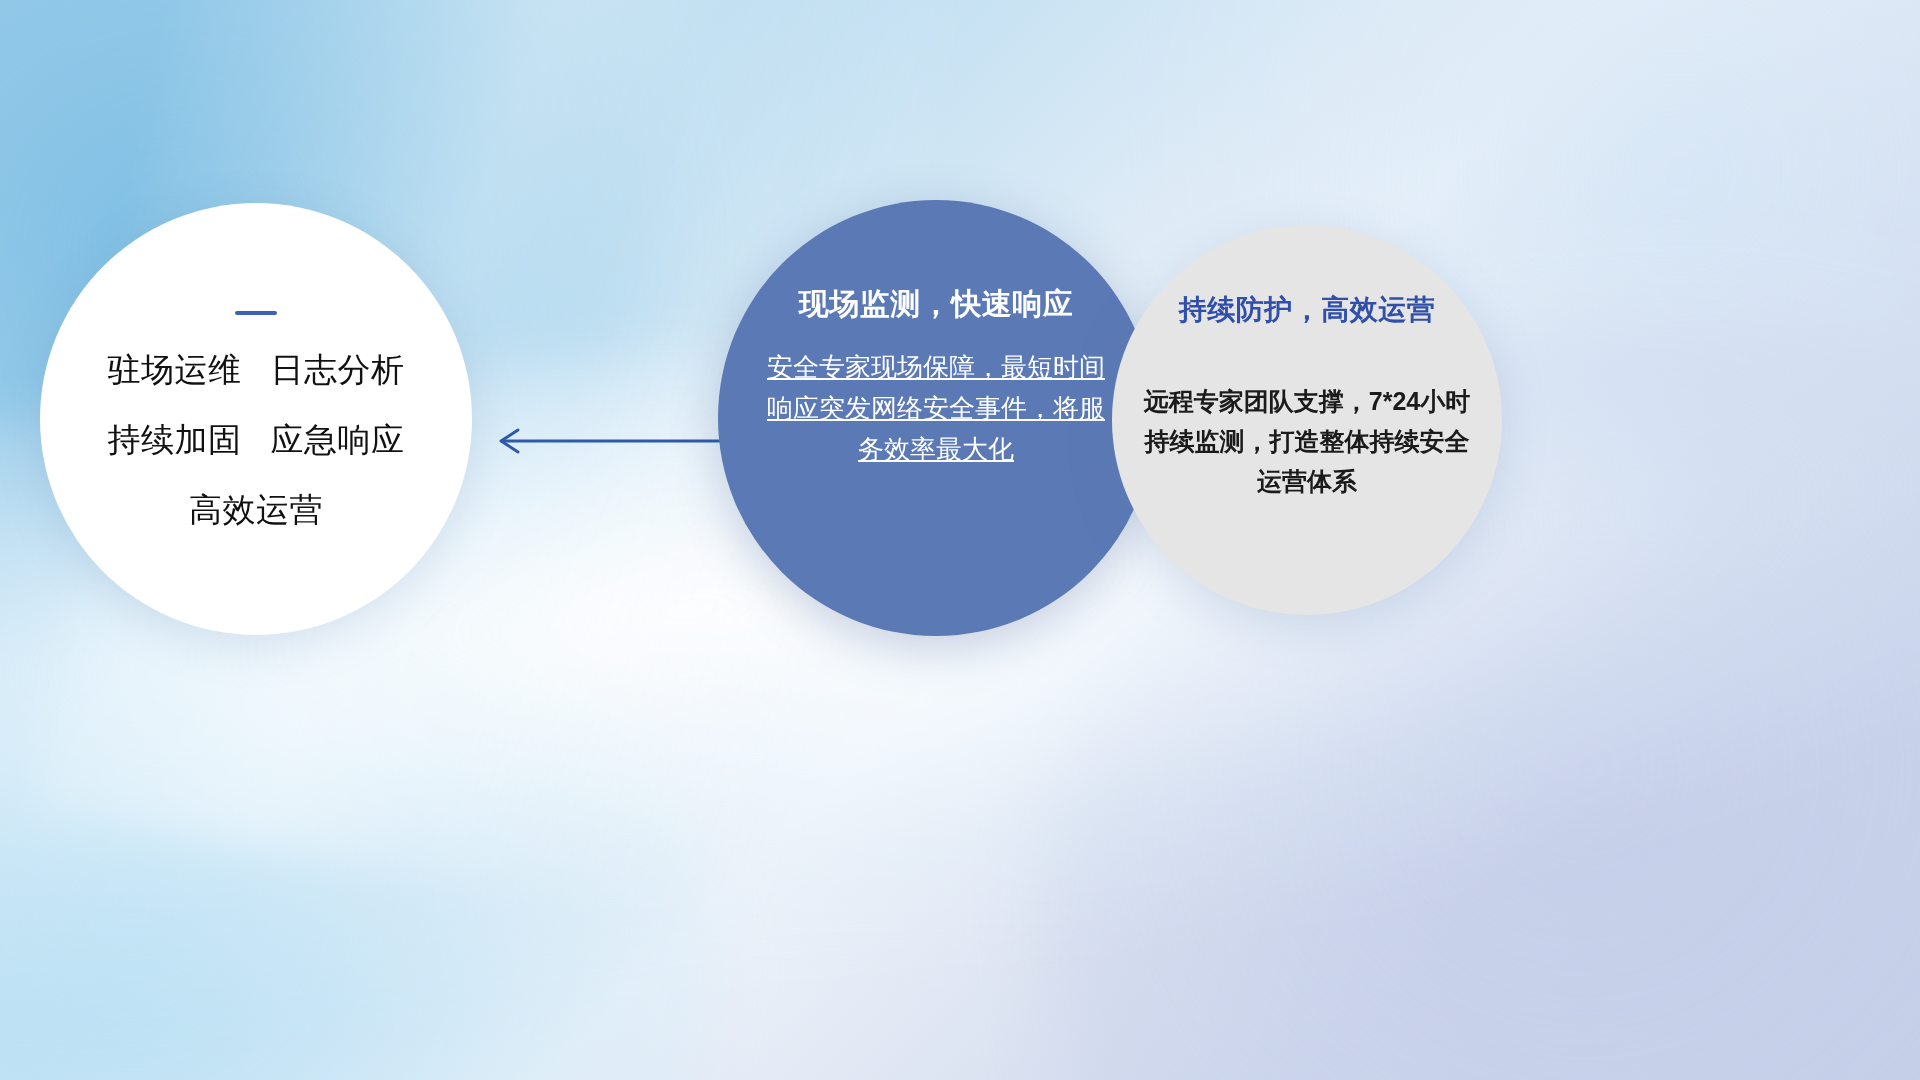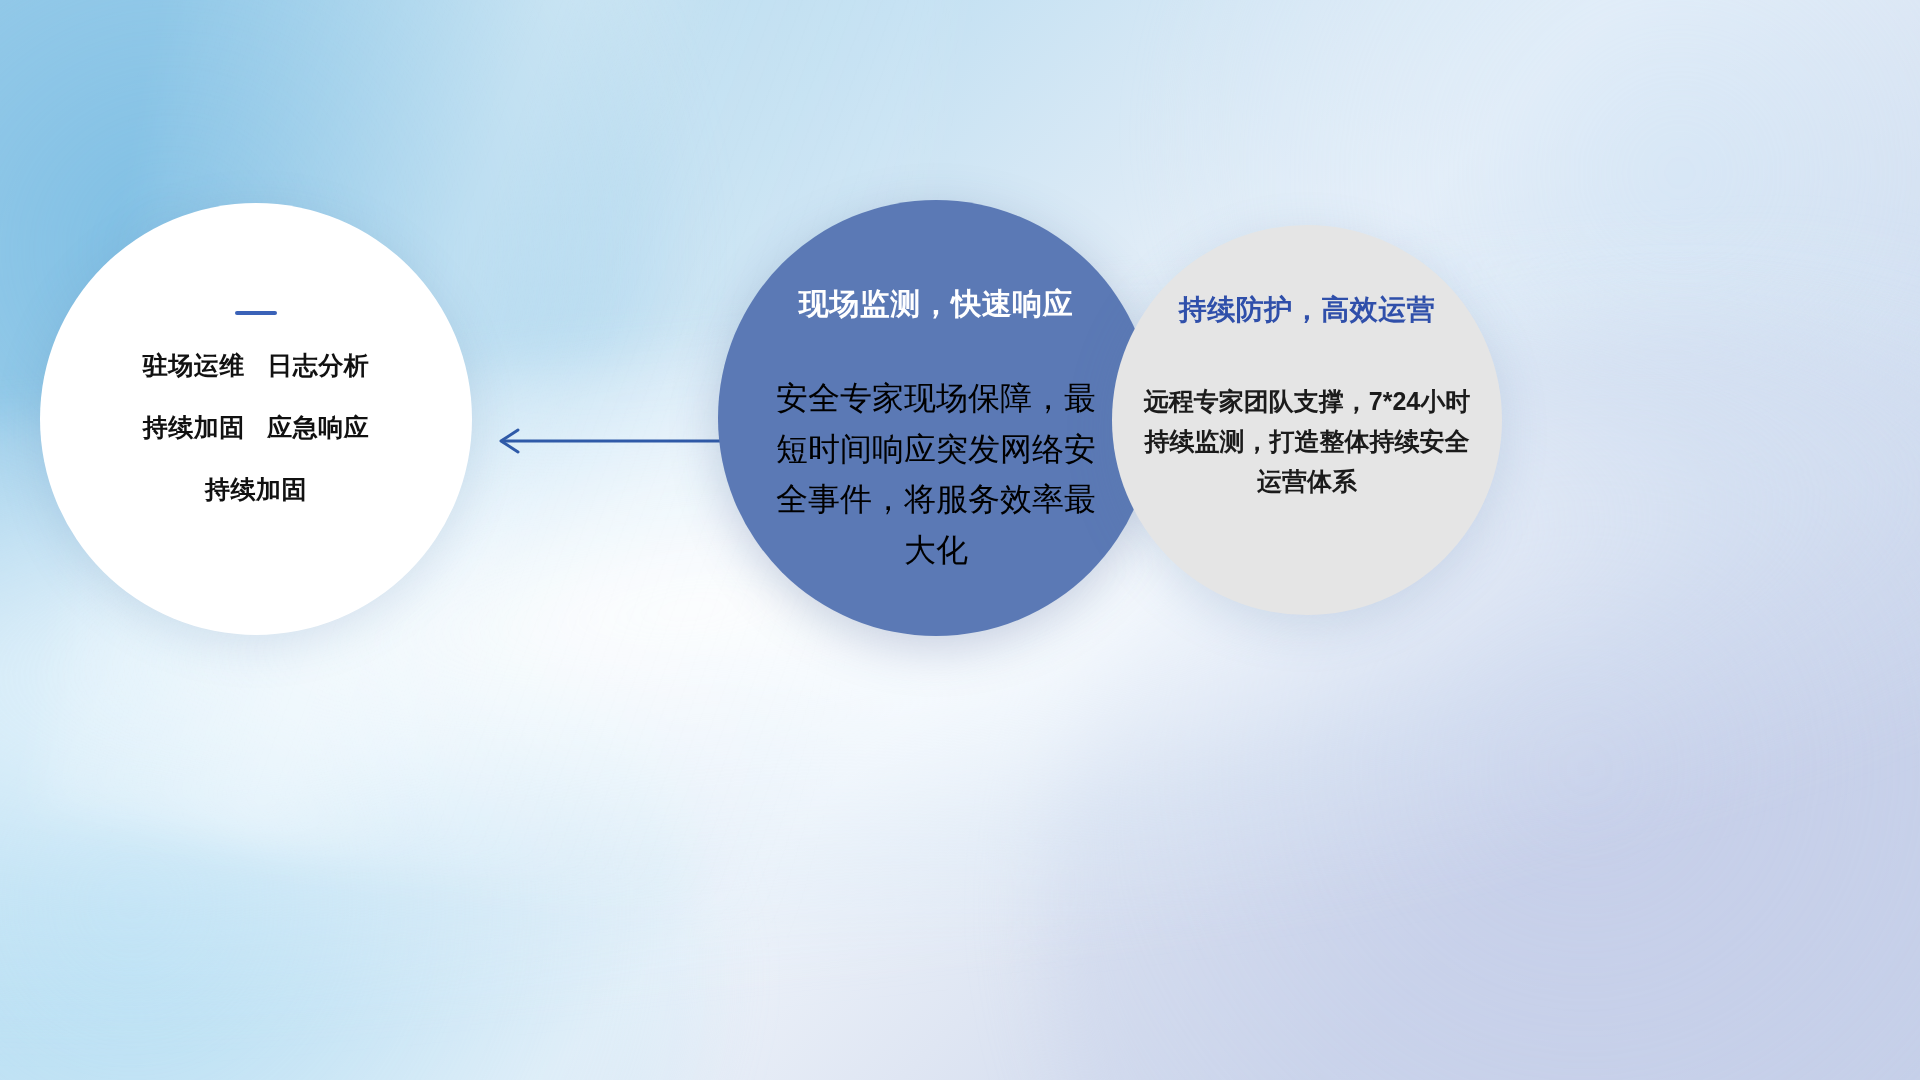--- a/index.html
+++ b/index.html
@@ -170,22 +170,22 @@
     padding: 0 24px;
   }
   .dash {
     width: 42px;
     height: 4px;
     background: #3a62b8;
     border-radius: 2px;
     margin: 0 auto 38px auto;
   }
   .kw-line {
-    font-size: 25px;
-    font-weight: bold;
+    font-size: 33px;
+    font-weight: normal;
     color: #111111;
     letter-spacing: 0.5px;
     line-height: 1.0;
     margin-bottom: 37px;
     white-space: pre;
   }
   .kw-line:last-child {
     margin-bottom: 0;
   }
 
@@ -197,28 +197,29 @@
     top: 84px;
     text-align: center;
     padding: 0 34px;
   }
   .mid-title {
     font-size: 30px;
     font-weight: bold;
     color: #ffffff;
     letter-spacing: 0.5px;
     white-space: nowrap;
-    margin-bottom: 48px;
+    margin-bottom: 22px;
   }
   .mid-body {
-    font-size: 32px;
-    color: #000000;
+    font-size: 26px;
+    color: #ffffff;
     line-height: 1.58;
     text-align: center;
     padding: 0 14px;
+    text-decoration: underline;
   }
 
   
   .right-content {
     position: absolute;
     left: 0;
     right: 0;
     top: 66px;
     text-align: center;
     padding: 0 22px;
@@ -256,21 +257,21 @@
   <svg class="arrow" viewBox="0 0 240 46">
     <line x1="238" y1="23" x2="16" y2="23" stroke="#2f5aa8" stroke-width="3"></line>
     <polyline points="30,12 13,23 30,34" fill="none" stroke="#2f5aa8" stroke-width="3" stroke-linecap="round" stroke-linejoin="round"></polyline>
   </svg>
 
   <div class="circle" id="circle-left">
     <div class="left-content">
       <div class="dash"></div>
       <div class="kw-line">驻场运维   日志分析</div>
       <div class="kw-line">持续加固   应急响应</div>
-      <div class="kw-line">持续加固</div>
+      <div class="kw-line">高效运营</div>
     </div>
   </div>
 
   <div class="circle" id="circle-middle">
     <div class="mid-content">
       <div class="mid-title">现场监测，快速响应</div>
       <div class="mid-body">安全专家现场保障，最短时间响应突发网络安全事件，将服务效率最大化</div>
     </div>
   </div>
 

